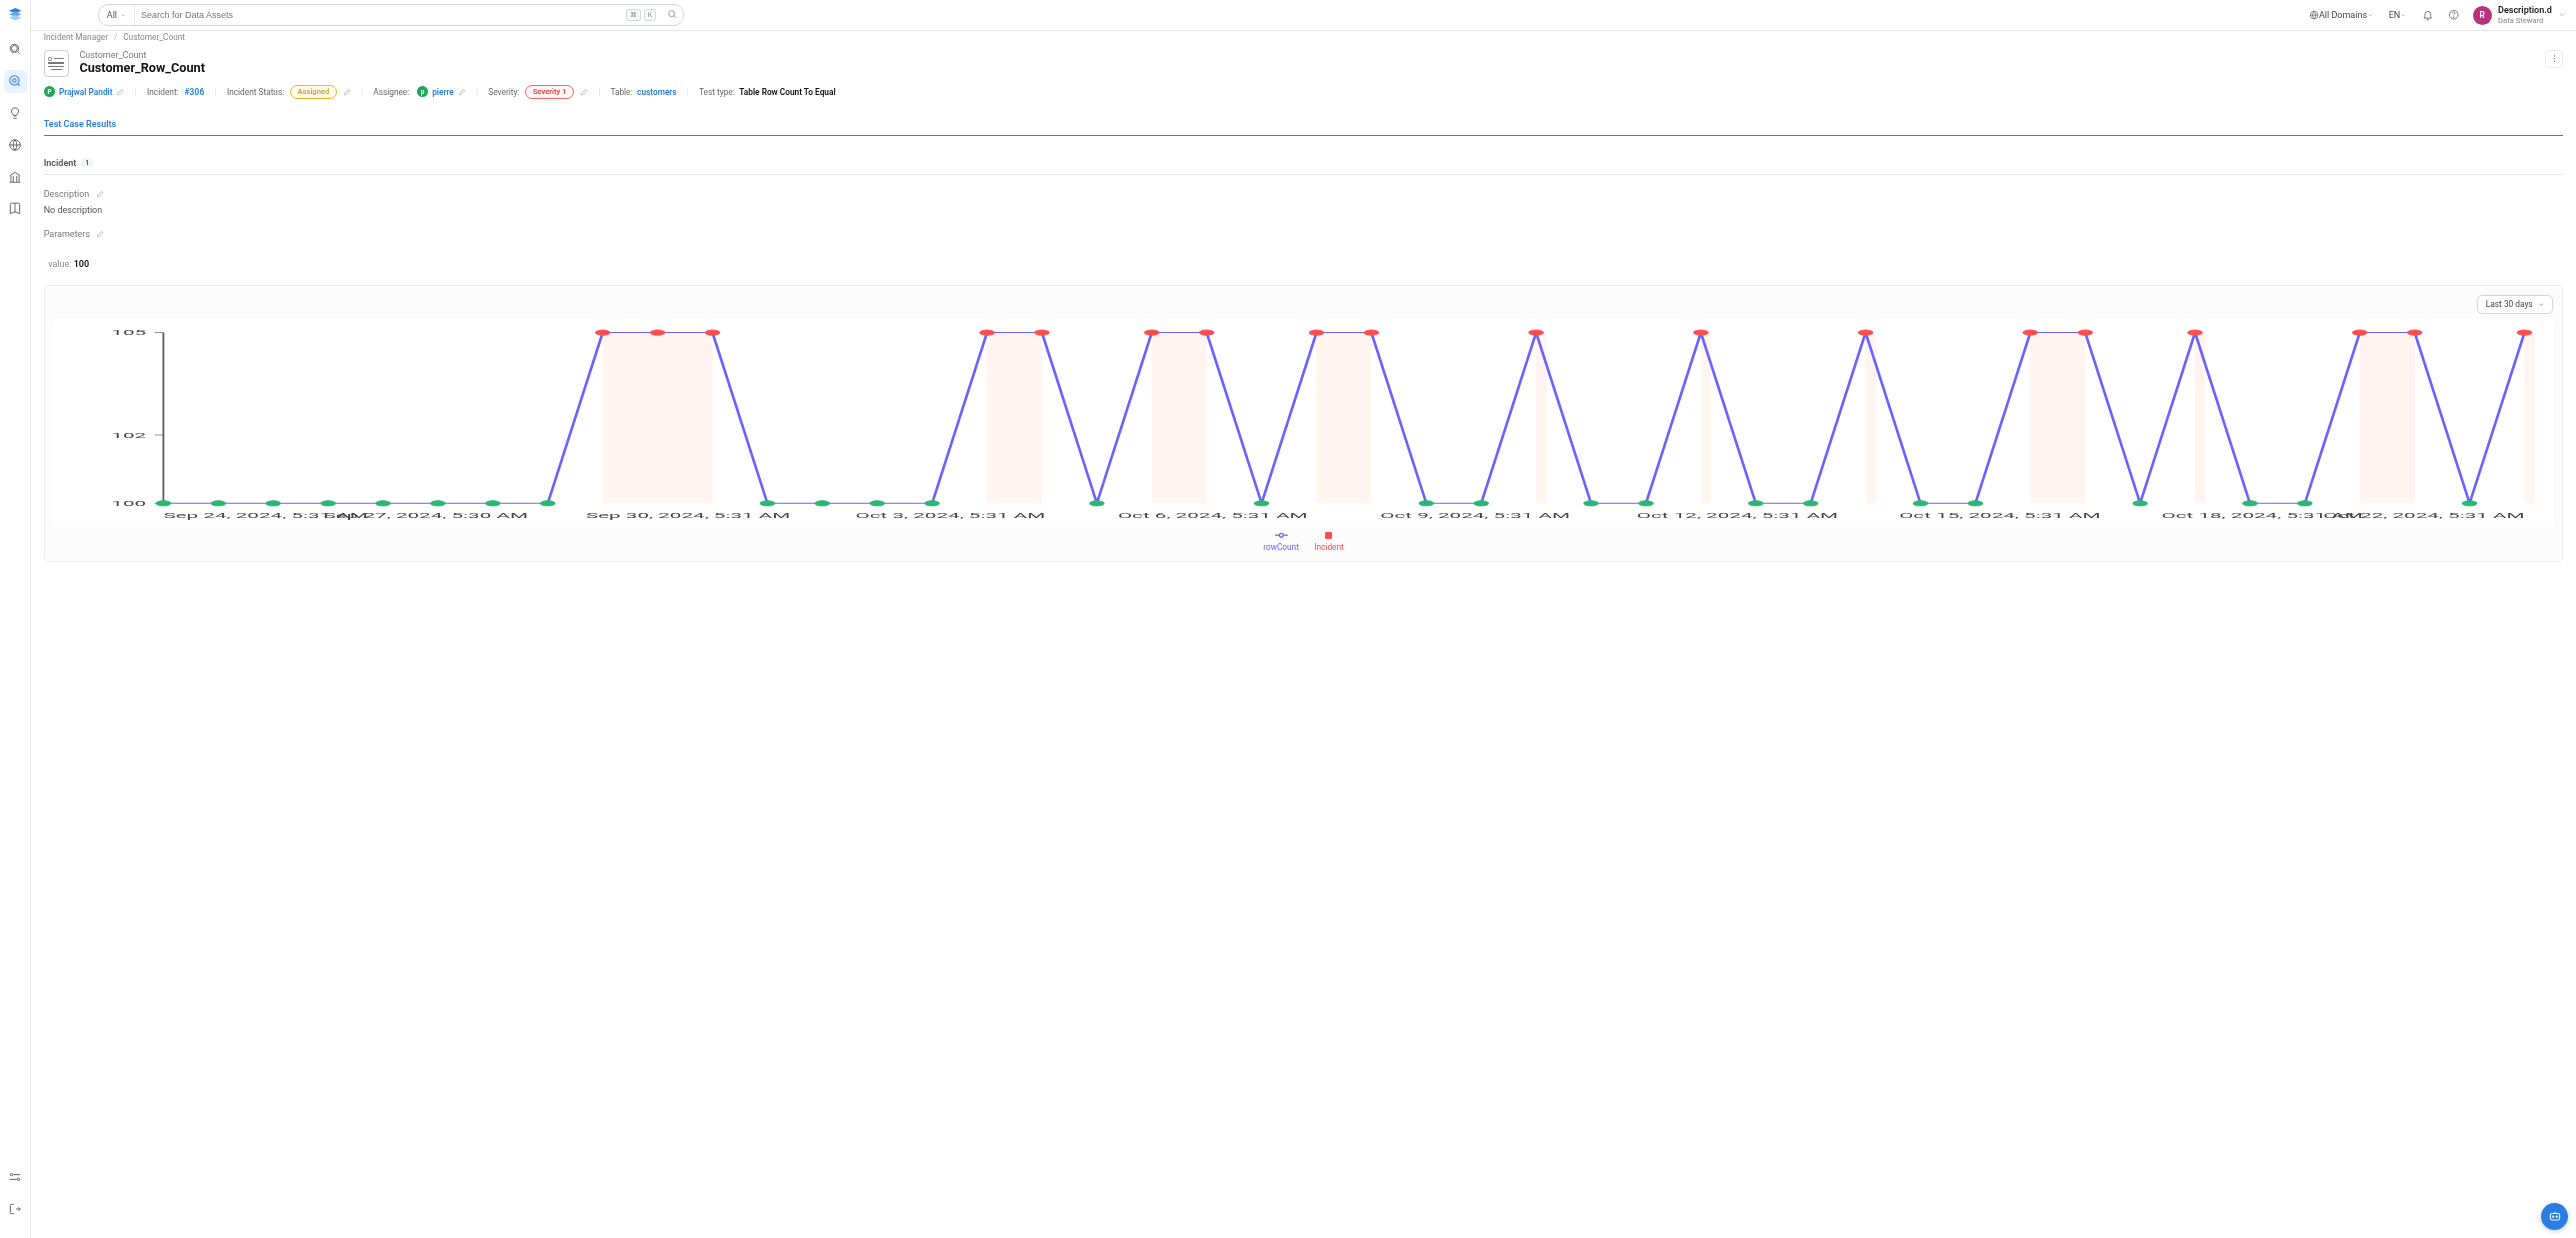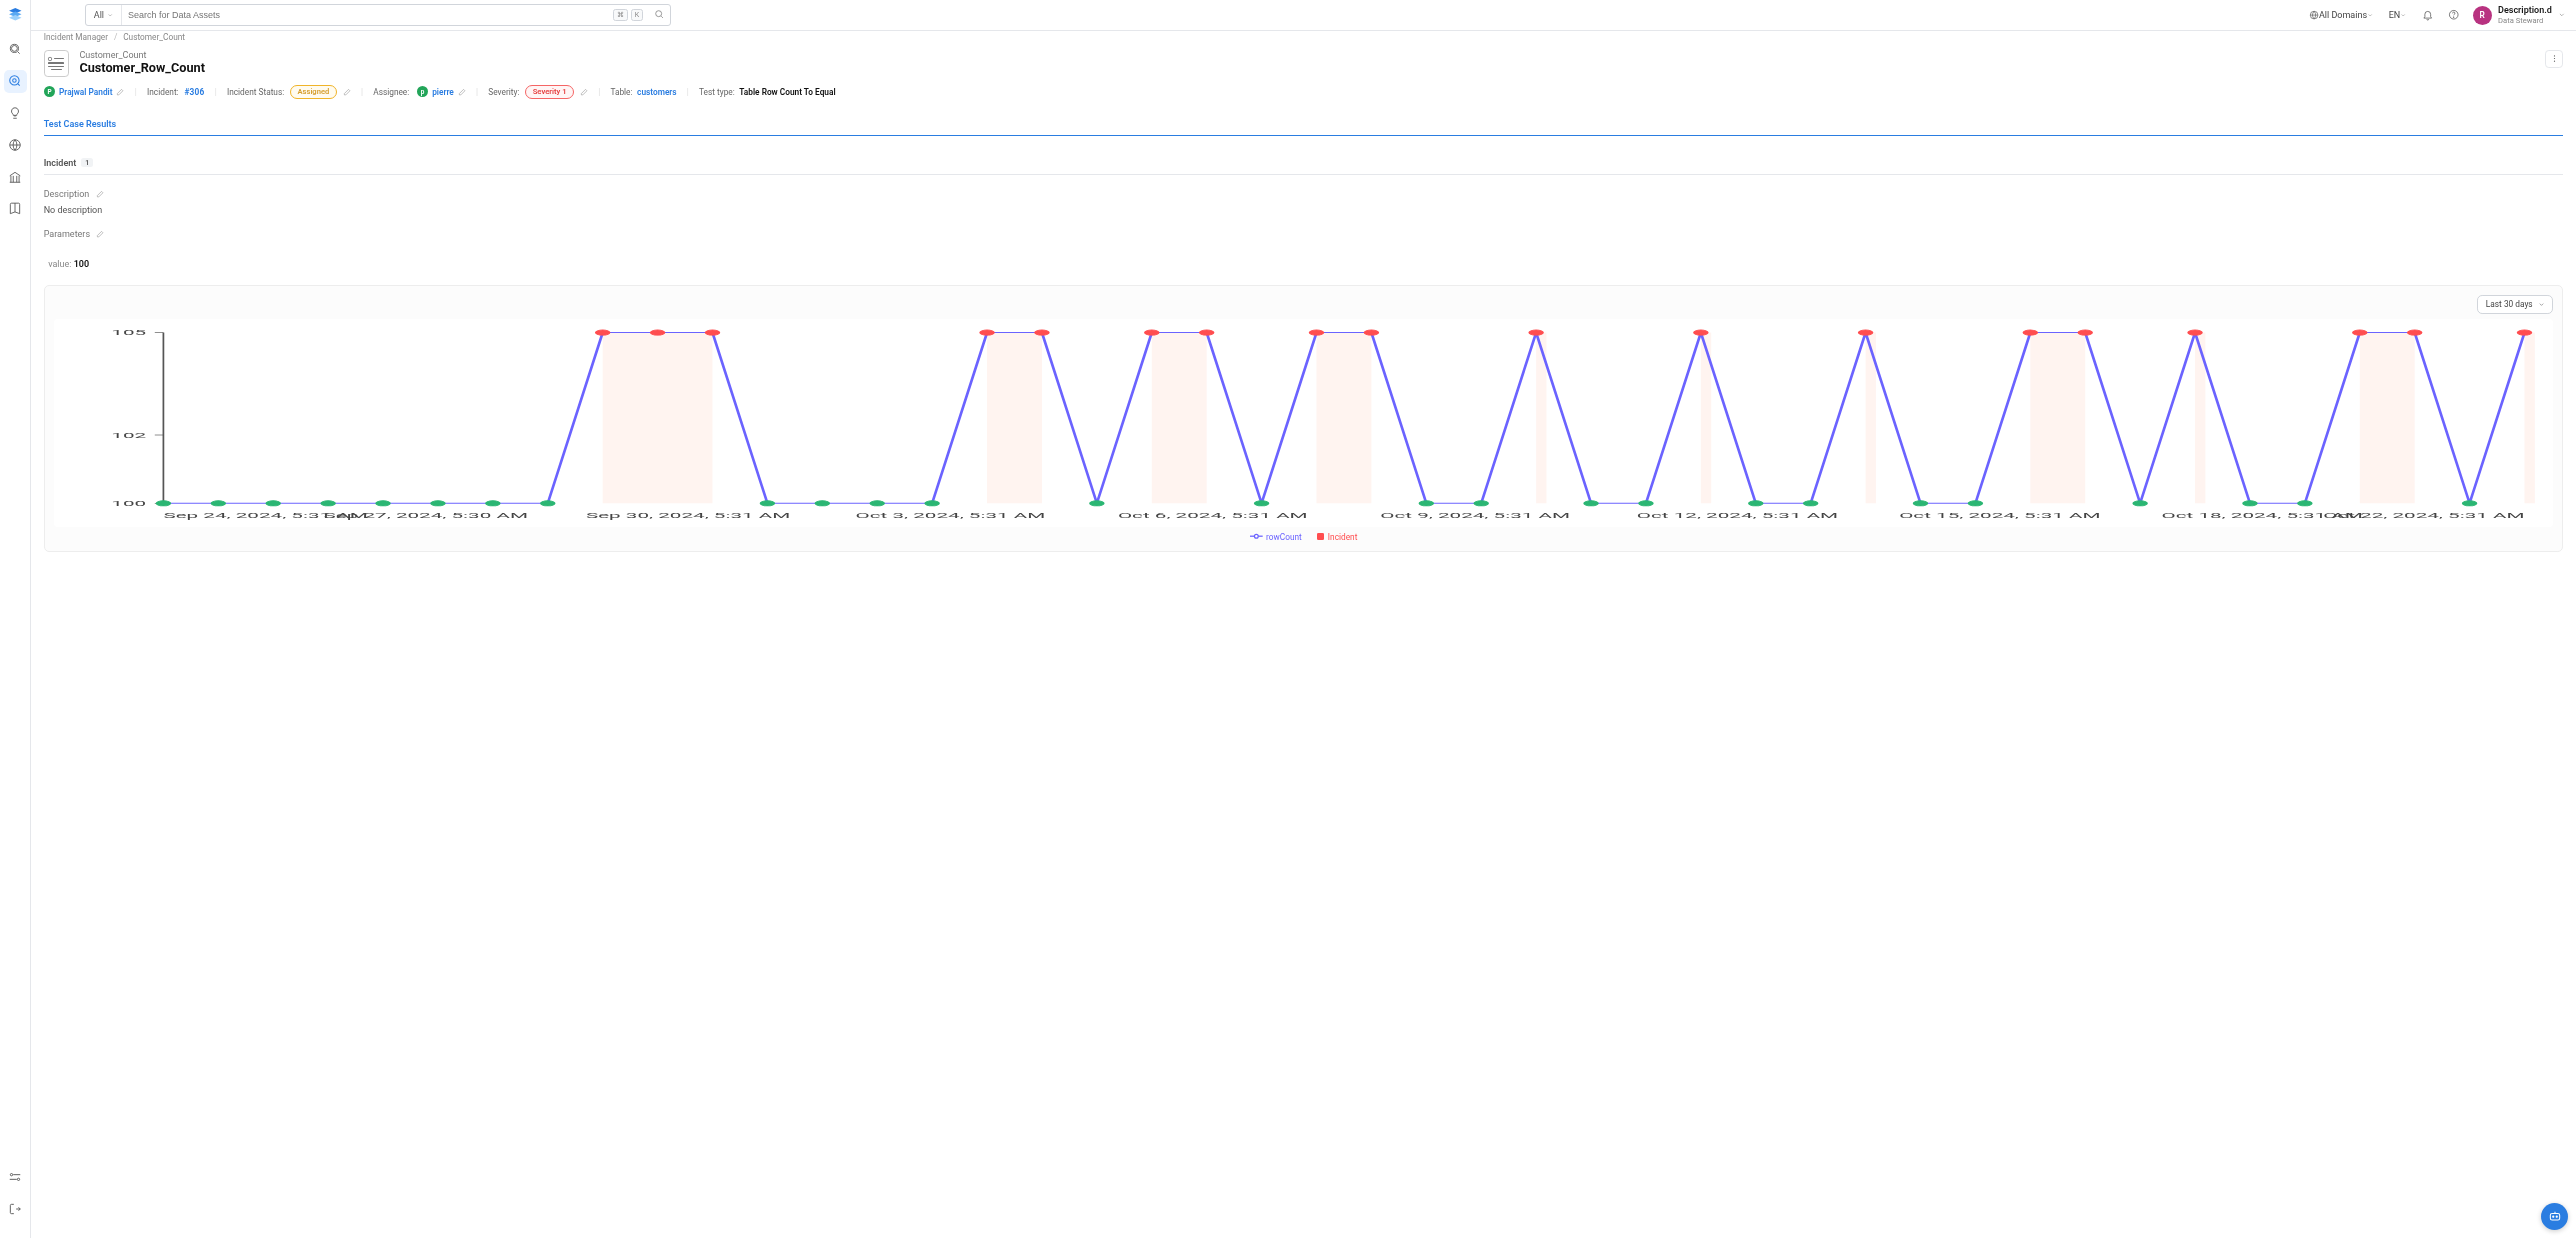--- a/index.html
+++ b/index.html
@@ -22,22 +22,22 @@
   .nav-icon svg { stroke: currentColor; }
   .sidebar-bottom { padding-bottom: 9px; }
 
   
   .main-col { flex: 1 1 auto; display: flex; flex-direction: column; height: 100%; overflow: hidden; }
   .topbar {
     height: 31px; flex: 0 0 31px; border-bottom: 0.6px solid #e5e7eb;
     display: flex; align-items: center; padding: 0 10.2px; gap: 10.2px; background: #fff;
   }
   .search-wrap {
-    display: flex; align-items: center; border: 0.6px solid #d1d5db; border-radius: 3px;
-    height: 21.7px; overflow: hidden; width: 586px; margin-left: 44px;
+    display: flex; align-items: center; border: 0.6px solid #d1d5db; border-radius: 10px;
+    height: 21.7px; overflow: hidden; width: 586px; margin-left: 57px;
   }
   .search-all {
     display: flex; align-items: center; gap: 2.5px; padding: 0 7.6px; height: 100%;
     border-right: 0.6px solid #e5e7eb; cursor: pointer; color: #555;
   }
   .search-input {
     flex: 1; border: none; outline: none; height: 100%; padding: 0 6.4px; font-size: 9px; color: #333;
   }
   .search-kbd {
     display: flex; gap: 2.5px; align-items: center; padding-right: 3.8px; color: #888; font-size: 7.6px;
@@ -122,21 +122,21 @@
     display: flex; flex-direction: column;
   }
   .chart-toolbar { display: flex; justify-content: flex-end; margin-bottom: 5.1px; }
   .range-btn {
     border: 0.6px solid #d1d5db; background: #fff; border-radius: 5.1px; padding: 3.8px 7.6px;
     display: flex; align-items: center; gap: 5.1px; cursor: pointer; font-size: 8.3px; color: #444;
   }
   .chart-area { background: #fff; border-radius: 3.8px; padding: 6.4px 11.5px 3.8px 6.4px; }
   #chart-svg { width: 100%; height: 197px; display: block; }
   .chart-legend { display: flex; justify-content: center; gap: 15.3px; margin-top: 5.1px; font-size: 8.3px; }
-  .leg-item { display: flex; align-items: center; gap: 3.8px; }
+  .leg-item { display: flex; align-items: center; gap: 3.8px; flex-direction: column; }
   .leg-line-dot { display: inline-flex; align-items: center; }
   .leg-sq { width: 7px; height: 7px; background: #ff4d4f; border-radius: 1.3px; }
   .leg-row { color: #6b63ff; }
   .leg-inc { color: #ff4d4f; }
 
   
   .chat-fab {
     position: fixed; right: 7.6px; bottom: 7.6px; width: 27px; height: 27px; border-radius: 50%;
     background: #2a7de1; display: flex; align-items: center; justify-content: center; color: #fff;
     cursor: pointer; box-shadow: 0 1.3px 5.1px rgba(0,0,0,0.2);

